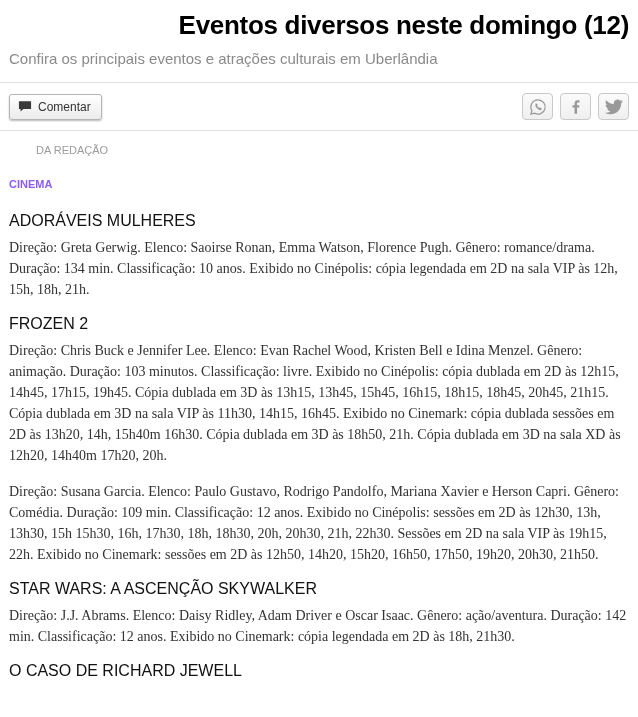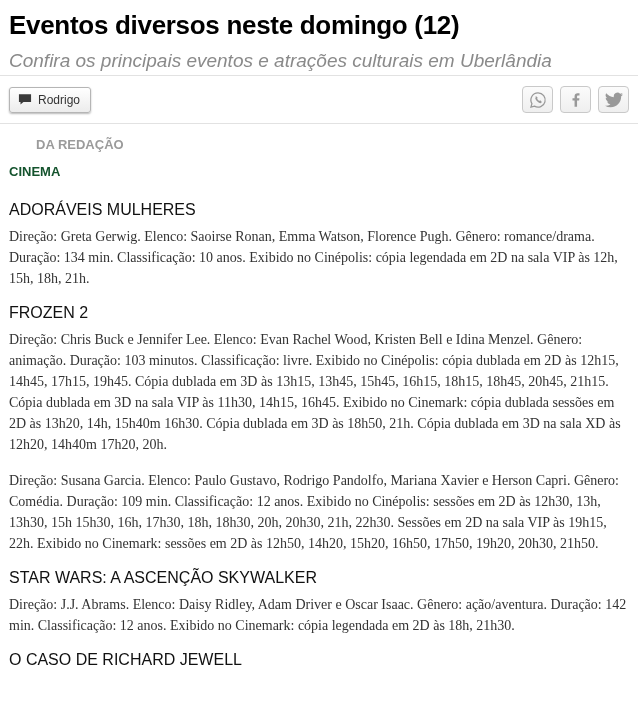--- a/index.html
+++ b/index.html
@@ -17,26 +17,26 @@
   .pad { padding-left: 9px; padding-right: 9px; }
 
   
   h1.page-title {
     font-size: 26px;
     line-height: 30px;
     font-weight: 700;
     color: #000;
     margin: 10px 0 10px;
     letter-spacing: -0.3px;
+    text-align: right;
   }
   .subtitle {
-    font-size: 19px;
+    font-size: 15px;
     color: #8a8a8a;
-    margin: 0 0 3px;
-    font-style: italic;
+    margin: 0 0 15px;
   }
   .divider {
     border-top: 1px solid #e2e2e2;
     height: 0;
   }
 
   
   .toolbar {
     height: 47px;
     display: flex;
@@ -72,30 +72,30 @@
     border: 1px solid #c9c9c9;
     border-radius: 4px;
     cursor: pointer;
     padding: 0;
   }
   .share-btn .icon { display: inline-flex; }
 
   
   .byline {
     margin-top: 13px;
-    font-size: 13px;
-    font-weight: 700;
+    font-size: 11px;
+    font-weight: 400;
     color: #9b9b9b;
     padding-left: 27px;
   }
   .section-heading {
-    margin-top: 12px;
-    font-size: 13px;
+    margin-top: 22px;
+    font-size: 11px;
     font-weight: 700;
-    color: #14532d;
+    color: #8b5cf6;
   }
   .movies { margin-top: 22px; }
   .movie h2 {
     font-size: 16px;
     font-weight: 400;
     color: #111;
     margin: 8px 0 7px;
   }
   .movie p {
     font-size: 14px;
@@ -117,21 +117,21 @@
 
   <div class="divider"></div>
 
   <div class="toolbar pad">
     <button class="comment-btn">
       <span class="c-icon">
         <svg width="14" height="13" viewBox="0 0 16 15">
             <path d="M1 1.5h14v9H6.2L2.8 13.4v-2.9H1z" fill="#3a3a3a"></path>
           </svg>
       </span>
-      <span>Rodrigo</span>
+      <span>Comentar</span>
     </button>
 
     <div class="share-group">
       <button class="share-btn">
         <span class="icon">
           <svg width="18" height="18" viewBox="0 0 24 24">
             <path d="M12 2.5A9.5 9.5 0 0 0 3.9 16.9L2.6 21.4l4.7-1.2A9.5 9.5 0 1 0 12 2.5z" fill="none" stroke="#999" stroke-width="1.7"></path>
             <path d="M8.6 7.3c.3-.3.8-.4 1.2-.1l1.3 1c.4.3.5.9.2 1.3l-.5.8c.5 1 1.9 2.4 2.9 2.9l.8-.5c.4-.3 1-.2 1.3.2l1 1.3c.3.4.2.9-.1 1.2-.7.7-1.8 1-2.7.6-2.2-1-4.4-3.2-5.4-5.4-.4-.9-.1-2 .6-2.7z" fill="#999"></path>
           </svg>
         </span>

